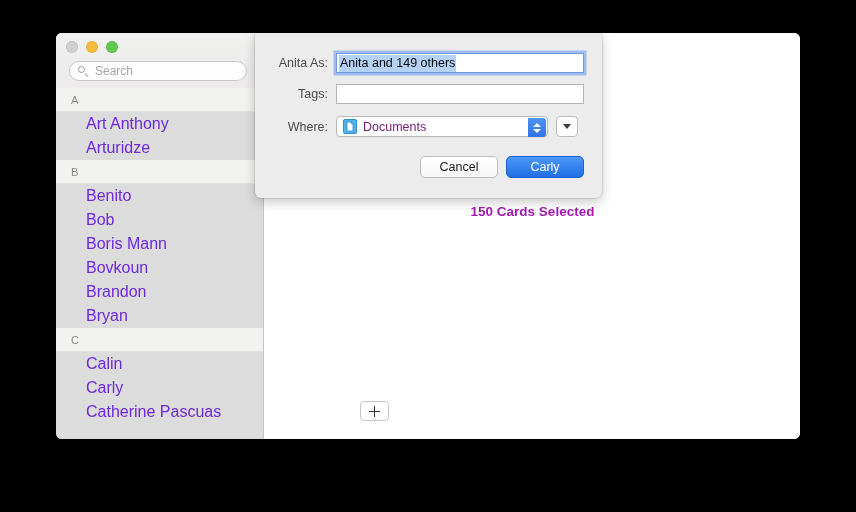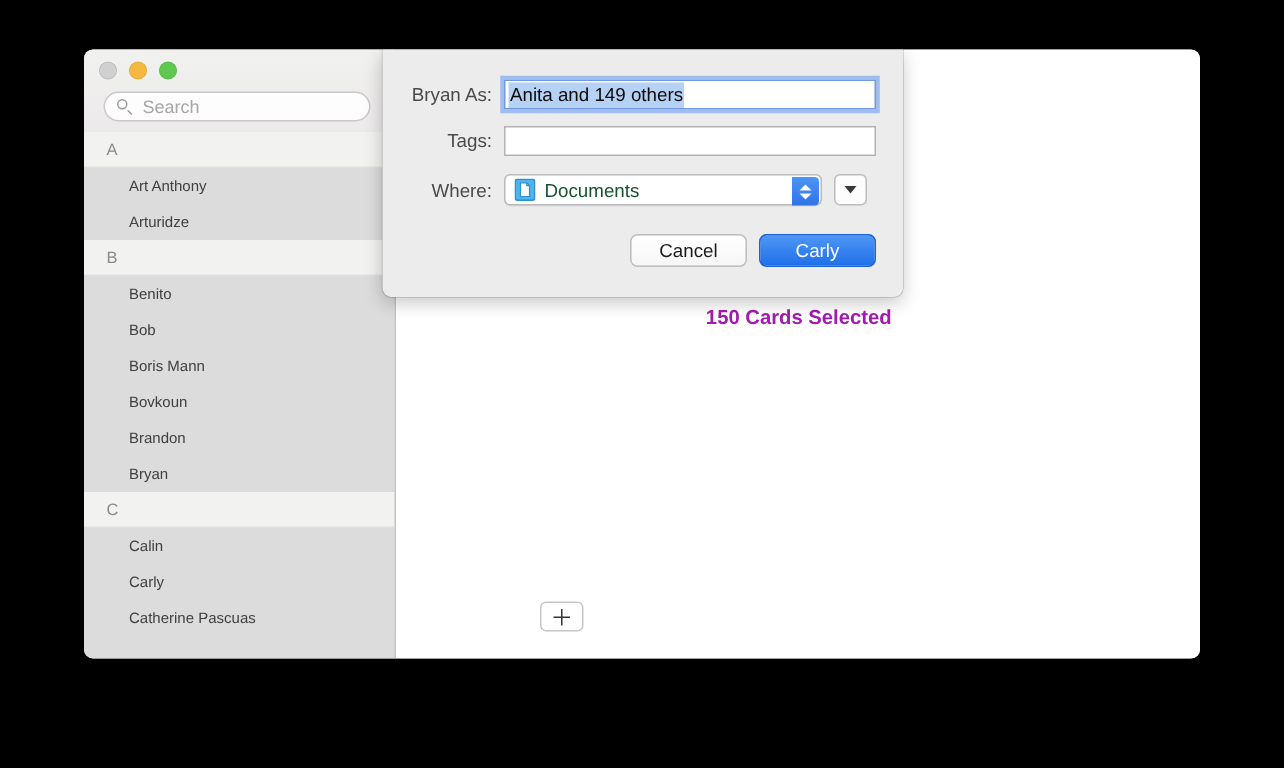--- a/index.html
+++ b/index.html
@@ -129,22 +129,22 @@
   }
   .contact-row {
     height: 24px;
     display: flex;
     align-items: center;
     padding-left: 30px;
     box-sizing: border-box;
     background: #dcdcdc;
   }
   .contact-row span {
-    font-size: 10px;
-    color: #404040;
+    font-size: 16px;
+    color: #6d28d9;
   }
 
   
   #detail-pane {
     position: absolute;
     left: 209px;
     top: 0;
     right: 0;
     bottom: 0;
     background: #ffffff;
@@ -256,21 +256,21 @@
     padding-left: 6px;
     box-shadow: 0 1px 0 rgba(0,0,0,0.04);
   }
   .doc-icon {
     width: 14px; height: 15px;
     flex: 0 0 auto;
     margin-right: 6px;
   }
   #where-value {
     font-size: 12.5px;
-    color: #14532d;
+    color: #701a75;
   }
   #where-stepper {
     position: absolute;
     right: 1px; top: 1px;
     width: 18px;
     height: 19px;
     background: linear-gradient(#4d95f5, #2f73e8);
     border-radius: 0 3px 3px 0;
     display: flex;
     flex-direction: column;
@@ -404,21 +404,21 @@
 
     <div id="add-button">
       <span class="plus"></span>
     </div>
   </div>
 </div>
 
 <div id="save-sheet">
 
   <div class="field-row" id="row-saveas">
-    <span class="field-label">Bryan As:</span>
+    <span class="field-label">Anita As:</span>
     <div id="saveas-input">
       <span id="saveas-value">Anita and 149 others</span>
     </div>
   </div>
 
   <div class="field-row" id="row-tags">
     <span class="field-label">Tags:</span>
     <div id="tags-input">
       <span></span>
     </div>

